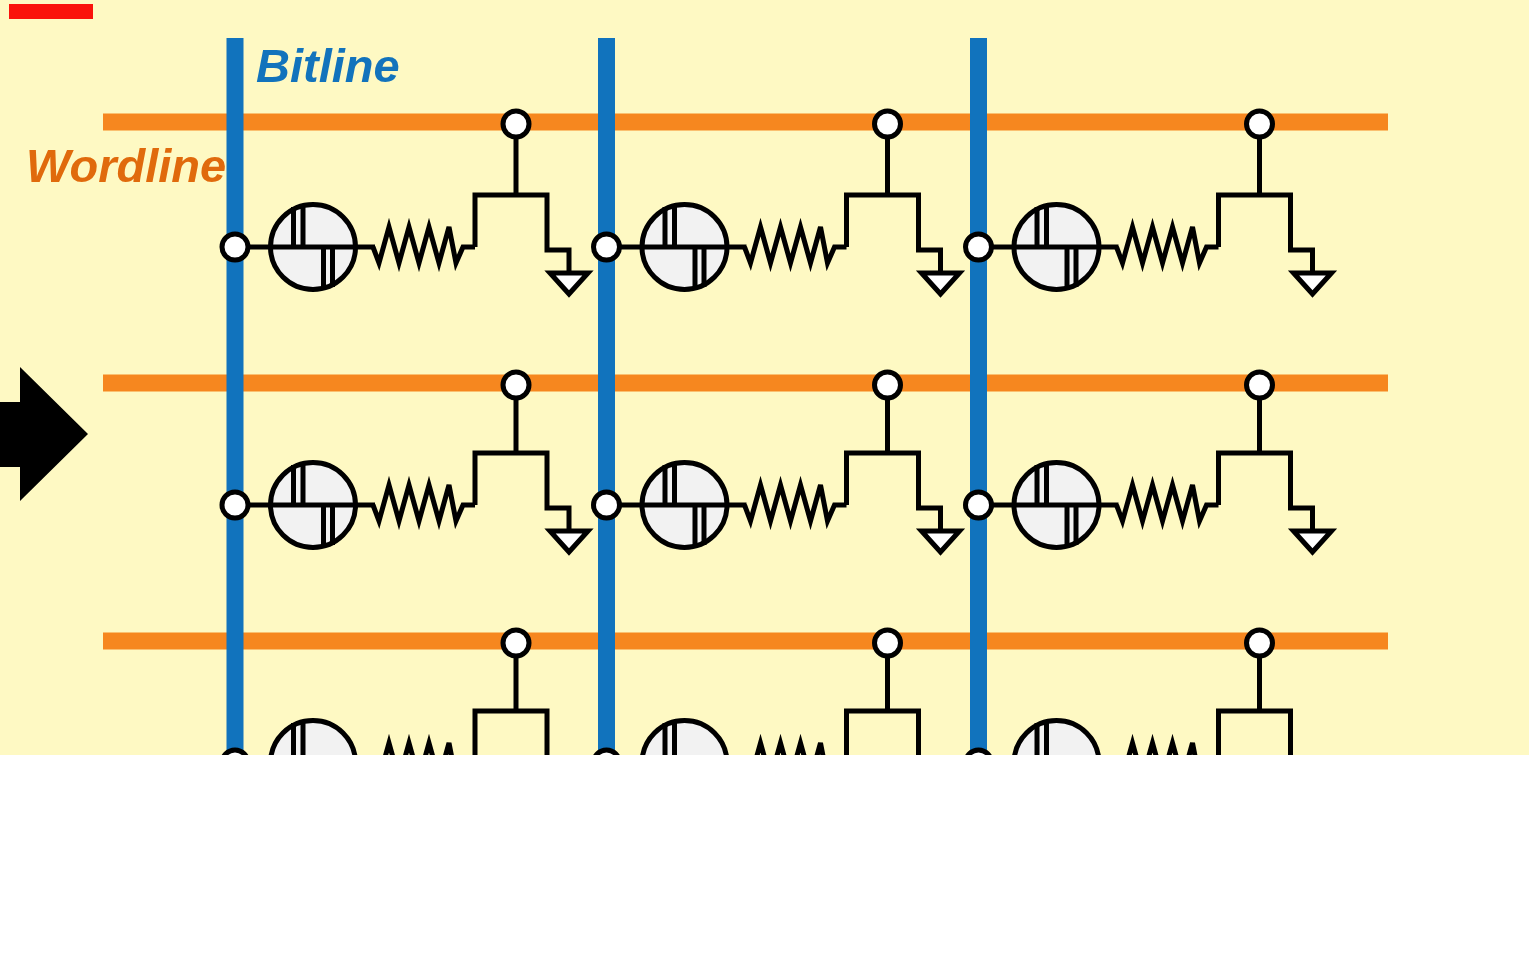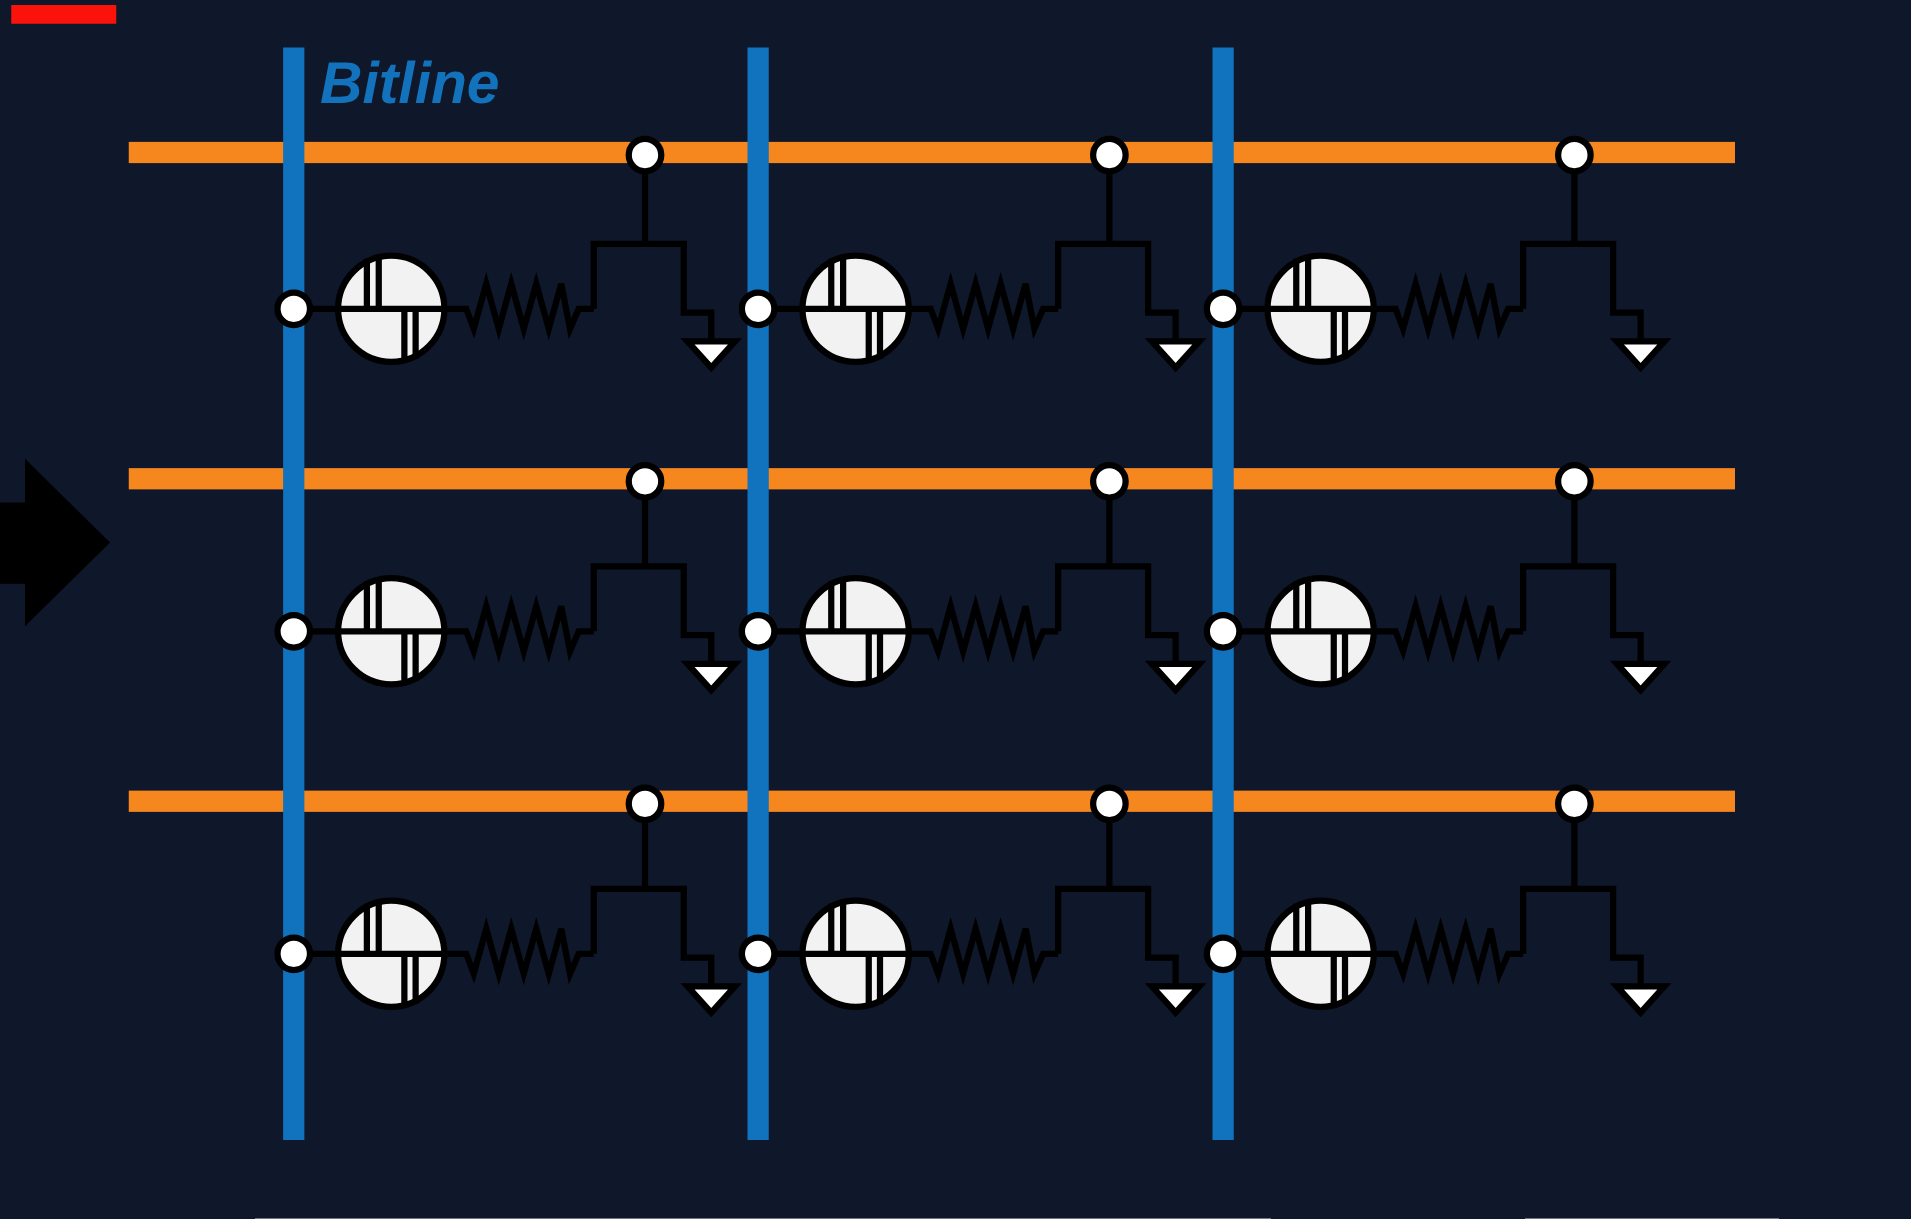--- a/index.html
+++ b/index.html
@@ -1,20 +1,20 @@
 <!DOCTYPE html>
 <html><head>
 <meta charset="utf-8">
 <style>
   html, body { margin: 0; padding: 0; background: #ffffff; }
   .stage {
     position: relative;
     width: 1529px;
-    height: 975px;
-    background: #0f172a;
+    height: 755px;
+    background: #fef9c3;
     overflow: hidden;
     font-family: "Liberation Sans", sans-serif;
   }
   .stage svg { position: absolute; left: 0; top: 0; }
   .line-label {
     position: absolute;
     font-family: "Liberation Sans", sans-serif;
     font-style: italic;
     font-weight: 600;
     font-size: 47px;
@@ -164,13 +164,14 @@
           <path d="M 1116.5 763 L 1122.5 779 L 1132.5 743 L 1142.5 779 L 1152.5 743 L 1162.5 779 L 1172.5 743 L 1182.5 779 L 1192.5 743 L 1199.5 779 L 1206.5 763 L 1218.5 763"></path>
           <path d="M 1218.5 763 L 1218.5 711 L 1290.5 711 L 1290.5 766 L 1312.5 766 L 1312.5 789"></path>
           <line x1="1259.5" y1="711" x2="1259.5" y2="643"></line>
           <polygon points="1293.5,789 1331.5,789 1312.5,810" fill="#FFFFFF"></polygon>
           <circle cx="978.5" cy="763" r="13" fill="#FFFFFF"></circle>
           <circle cx="1259.5" cy="643" r="13" fill="#FFFFFF"></circle>
         </g>
       </g>
     </svg>
   <div class="line-label label-bitline" style="color: rgb(18, 115, 188);">Bitline</div>
+  <div class="line-label label-wordline" style="color: rgb(224, 106, 12);">Wordline</div>
 </div>
 
 </body></html>

